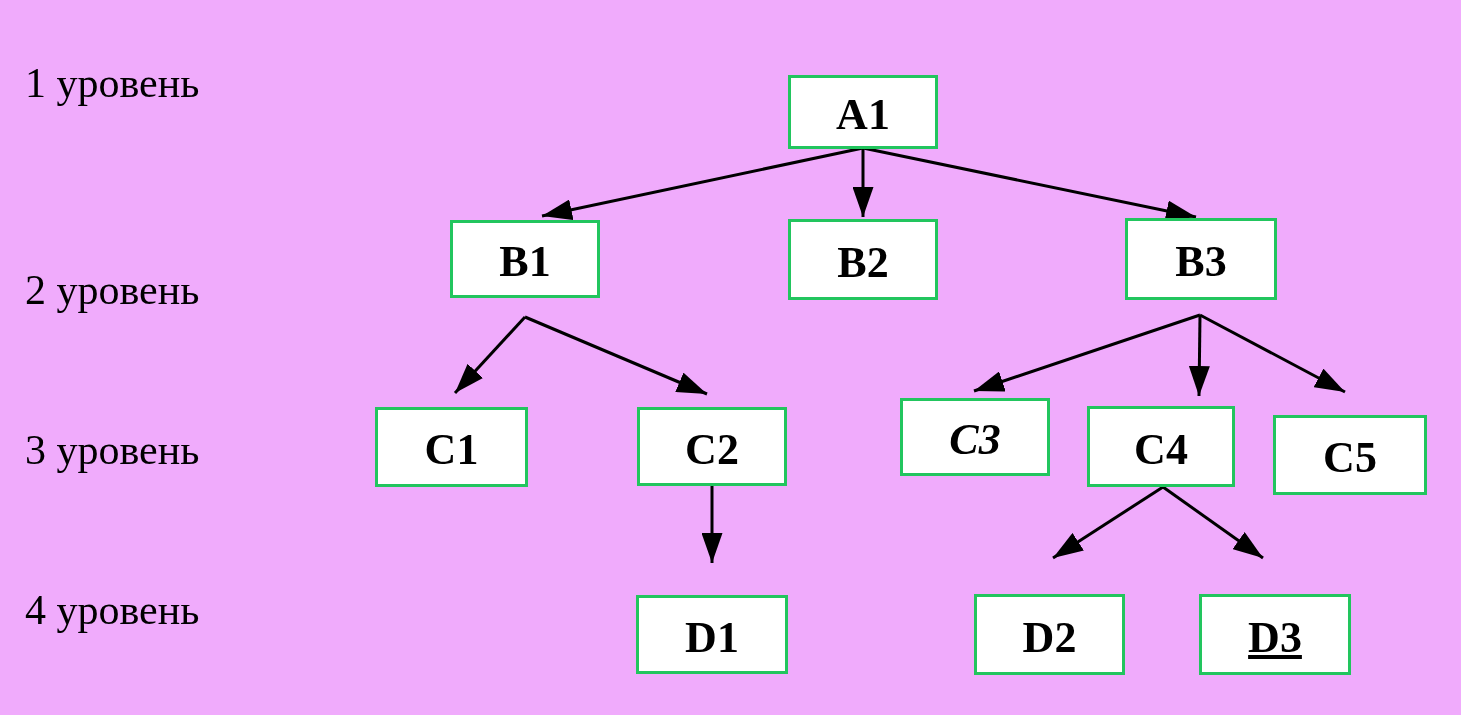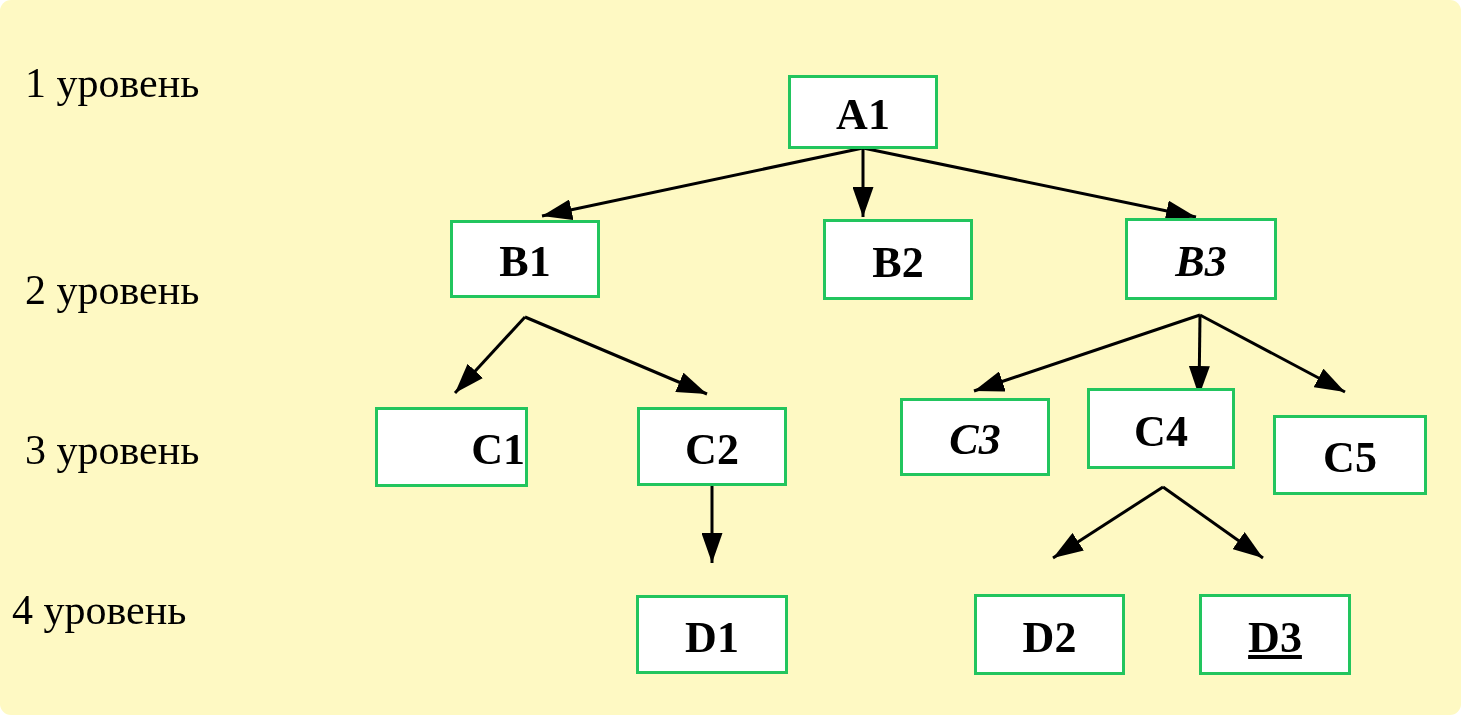--- a/index.html
+++ b/index.html
@@ -1,23 +1,22 @@
 <!DOCTYPE html>
 <html><head>
 <meta charset="utf-8">
 <style>
   html, body { margin: 0; padding: 0; background: #ffffff; }
   .canvas {
     position: relative;
     width: 1461px;
     height: 715px;
-    background: #fef9c3;
+    background: #f0abfc;
     font-family: "Liberation Serif", "DejaVu Serif", serif;
     overflow: hidden;
-    border-radius: 11px;
   }
   .level-label {
     position: absolute;
     font-size: 42px;
     line-height: 1.1;
     color: #000000;
     white-space: nowrap;
   }
   .node {
     position: absolute;
@@ -70,45 +69,45 @@
         <line x1="712" y1="486" x2="712" y2="563" marker-end="url(#arrowhead)"></line>
         <line x1="1163" y1="487" x2="1053" y2="558" marker-end="url(#arrowhead)"></line>
         <line x1="1163" y1="487" x2="1263" y2="558" marker-end="url(#arrowhead)"></line>
       </g>
   </svg>
 
   <div id="labels-root">
       <div class="level-label" style="left: 25px; top: 60px;">1 уровень</div>
       <div class="level-label" style="left: 25px; top: 267px;">2 уровень</div>
       <div class="level-label" style="left: 25px; top: 427px;">3 уровень</div>
-      <div class="level-label" style="left: 12px; top: 587px;">4 уровень</div>
+      <div class="level-label" style="left: 25px; top: 587px;">4 уровень</div>
     </div>
   <div id="nodes-root">
       <div class="node" style="left: 788px; top: 75px; width: 150px; height: 74px;">
         <span class="node-label">A1</span>
       </div>
       <div class="node" style="left: 450px; top: 220px; width: 150px; height: 78px; font-family: Liberation Serif, serif;">
         <span class="node-label">B1</span>
       </div>
-      <div class="node" style="left: 788px; top: 219px; width: 150px; height: 81px; margin-left: 35px;">
+      <div class="node" style="left: 788px; top: 219px; width: 150px; height: 81px;">
         <span class="node-label">B2</span>
       </div>
-      <div class="node" style="left: 1125px; top: 218px; width: 152px; height: 82px; font-style: italic;">
+      <div class="node" style="left: 1125px; top: 218px; width: 152px; height: 82px;">
         <span class="node-label">B3</span>
       </div>
-      <div class="node" style="left: 375px; top: 407px; width: 153px; height: 80px; justify-content: flex-end;">
+      <div class="node" style="left: 375px; top: 407px; width: 153px; height: 80px;">
         <span class="node-label">C1</span>
       </div>
       <div class="node" style="left: 637px; top: 407px; width: 150px; height: 79px;">
         <span class="node-label">C2</span>
       </div>
       <div class="node" style="left: 900px; top: 398px; width: 150px; height: 78px; font-style: italic;">
         <span class="node-label">C3</span>
       </div>
-      <div class="node" style="left: 1087px; top: 388px; width: 148px; height: 81px;">
+      <div class="node" style="left: 1087px; top: 406px; width: 148px; height: 81px;">
         <span class="node-label">C4</span>
       </div>
       <div class="node" style="left: 1273px; top: 407px; width: 154px; height: 80px; margin-top: 8px;">
         <span class="node-label">C5</span>
       </div>
       <div class="node" style="left: 636px; top: 595px; width: 152px; height: 79px;">
         <span class="node-label">D1</span>
       </div>
       <div class="node" style="left: 974px; top: 594px; width: 151px; height: 81px;">
         <span class="node-label">D2</span>

